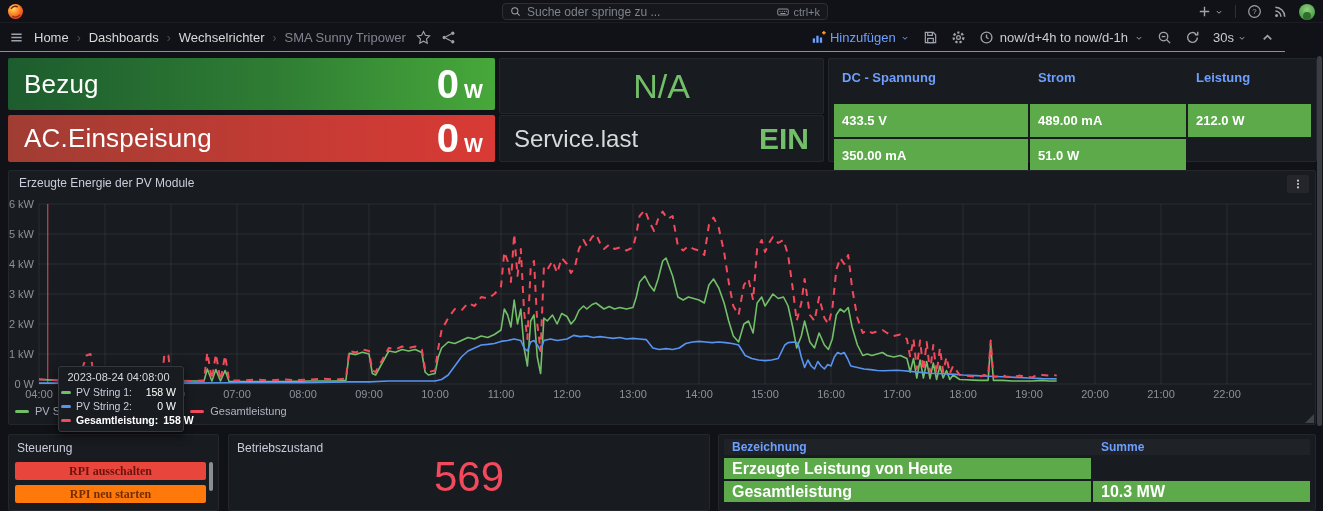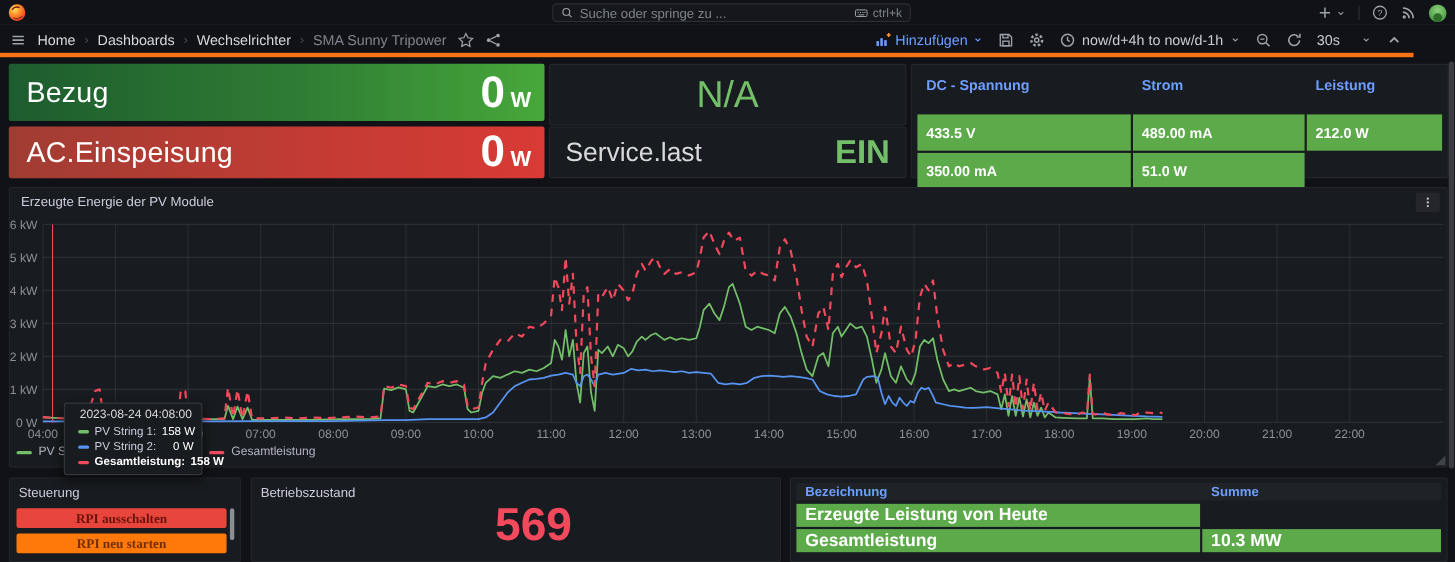--- a/index.html
+++ b/index.html
@@ -16,32 +16,32 @@
 .search-ph{color:#7e838c;font-size:12px;flex:1;white-space:nowrap;overflow:hidden}
 .shortcut{display:flex;align-items:center;gap:4px;color:#7e838c;font-size:11px}
 .shortcut .icon svg{width:12px;height:12px}
 .nav1-right{position:absolute;right:4px;top:0;height:23px;display:flex;align-items:center;gap:11px;padding-right:4px}
 .nav1-right .vdiv{width:1px;height:13px;background:#2c2f36}
 .pluswrap{display:flex;align-items:center;gap:2px;cursor:pointer}
 .caret svg{width:10px;height:10px}
 .avatar{width:16px;height:16px;border-radius:50%;background:radial-gradient(circle at 50% 35%,#8fd07f,#4e9f46 70%,#3c8a38);position:relative;overflow:hidden;cursor:pointer}
 .avatar:after{content:"";position:absolute;left:4px;top:8px;width:8px;height:8px;border-radius:50%;background:#2f6d2c}
 
-.nav2{position:absolute;left:0;top:24px;width:1285px;height:28px;border-bottom:4px solid #f97316;display:flex;align-items:center}
+.nav2{position:absolute;left:0;top:24px;width:1285px;height:28px;border-bottom:1px solid #f97316;display:flex;align-items:center}
 .hamburger{margin-left:9px;cursor:pointer}
 .breadcrumb{display:flex;align-items:center;margin-left:10px;white-space:nowrap}
 .crumb{color:#d8d9da;font-size:13px;cursor:pointer}
 .crumb.current{color:rgba(204,204,220,.6);cursor:default}
 .bc-sep{color:#4a4e57;margin:0 8px;font-size:12px}
 .bc-icons{display:flex;align-items:center;gap:10px;margin-left:10px}
 .nav2-right{margin-left:auto;display:flex;align-items:flex-start;gap:13px;padding-right:10px}
 .addbtn{display:flex;align-items:center;gap:4px;color:#6E9FFF;font-weight:500;cursor:pointer}
 .addbtn .icon{color:#6E9FFF}
 .timerange{display:flex;align-items:center;gap:6px;color:#c9ccd3;cursor:pointer}
-.interval{display:flex;align-items:center;gap:19px;color:#c9ccd3;cursor:pointer}
+.interval{display:flex;align-items:center;gap:3px;color:#c9ccd3;cursor:pointer}
 
 .panel{position:absolute;background:#181b1f;border:1px solid #23262b;border-radius:2px}
 .p-bezug{left:8px;top:58px;width:487px;height:52px;border:none;background:linear-gradient(90deg,#1d5c2e 0%,#2f7d34 55%,#47a83a 100%);display:flex;align-items:center;justify-content:space-between;padding:0 12px 0 16px}
 .p-ac{left:8px;top:115px;width:487px;height:47px;border:none;background:linear-gradient(90deg,#a03d33 0%,#c23b34 55%,#d93a35 100%);display:flex;align-items:center;justify-content:space-between;padding:0 12px 0 16px}
 .stat-label{font-size:26px;color:#fff;font-weight:400;letter-spacing:.2px}
 .stat-value{display:flex;align-items:baseline;gap:5px;color:#fff}
 .stat-value .num{font-size:40px;font-weight:700}
 .stat-value .unit{font-size:20px;font-weight:600}
 .p-na{left:499px;top:58px;width:325px;height:56px;display:flex;align-items:center;justify-content:center}
 .na-value{color:#73BF69;font-size:34px;font-weight:500}
@@ -67,35 +67,35 @@
 .chart-svg{position:absolute;left:0;top:22px}
 .grid{stroke:rgba(204,204,220,.10);stroke-width:1}
 .tick{fill:rgba(204,204,220,.65);font-size:11px;font-family:"Liberation Sans",sans-serif}
 .crosshair{stroke:#F2495C;stroke-width:1}
 .legend{position:absolute;left:6px;top:234px;display:flex;align-items:center;gap:12px}
 .lg-item{display:flex;align-items:center;gap:6px;cursor:pointer}
 .lg-dash{width:14px;height:3px;border-radius:2px}
 .lg-label{font-size:11px;color:rgba(204,204,220,.85)}
 .resize-corner{position:absolute;right:1px;bottom:1px;width:0;height:0;border-style:solid;border-width:0 0 9px 9px;border-color:transparent transparent #3f434a transparent;cursor:nwse-resize}
 
-.tooltip{position:absolute;left:58px;top:366px;width:126px;background:#181b1f;border:1px solid #34373e;border-radius:3px;box-shadow:0 4px 10px rgba(0,0,0,.55);padding:4px 7px 5px 12px;z-index:20}
+.tooltip{position:absolute;left:58px;top:366px;width:126px;background:#181b1f;border:1px solid #34373e;border-radius:3px;box-shadow:0 4px 10px rgba(0,0,0,.55);padding:4px 7px 5px 2px;z-index:20}
 .tt-date{font-size:11px;color:#d8d9da;text-align:center;margin-bottom:3px;white-space:nowrap}
 .tt-row{display:flex;align-items:center;gap:5px;font-size:10.5px;margin-top:2px;white-space:nowrap}
 .tt-mark{width:10px;height:3px;border-radius:2px;flex:0 0 auto}
 .tt-label{color:#ccccdc}
 .tt-val{margin-left:auto;color:#fff}
 .tt-row.bold .tt-label,.tt-row.bold .tt-val{font-weight:700;color:#fff}
 
 .p-steuerung{left:8px;top:434px;width:211px;height:77px;padding:5px 8px}
 .small-title{font-size:12px;font-weight:500;color:#ccccdc;cursor:pointer}
 .ctl-buttons{position:absolute;left:6px;top:27px;width:191px;display:flex;flex-direction:column;gap:5px}
 .ctl-btn{height:18px;border:none;border-radius:2px;font-family:Liberation Serif, serif;font-size:12px;font-weight:700;cursor:pointer}
 .ctl-scroll{position:absolute;right:5px;top:27px;width:4px;height:29px;background:#8a8e95;border-radius:2px;cursor:grab}
 .p-betrieb{left:228px;top:434px;width:482px;height:77px;padding:5px 8px}
-.betrieb-value{position:absolute;left:16px;top:18px;width:100%;text-align:center;font-size:42px;font-weight:700;color:#F2495C}
+.betrieb-value{position:absolute;left:0;top:18px;width:100%;text-align:center;font-size:42px;font-weight:400;color:#F2495C}
 .p-summary{left:718px;top:434px;width:598px;height:77px;padding:4px 5px}
 .sum .t-head{height:16px;background:rgba(255,255,255,.03);margin-bottom:3px}
 .sum .t-head .t-cell{font-size:12px}
 .sum .t-row:not(.t-head){height:21px}
 .sum .t-cell{font-size:16px}
 .sum .t-cell:nth-child(1){flex:0 0 367px}
 .sum .t-cell:nth-child(2){flex:1}
 
 .page-scroll{position:absolute;right:1px;top:56px;width:5px;height:370px;background:#3a3d43;border-radius:3px;cursor:grab}
 </style>

